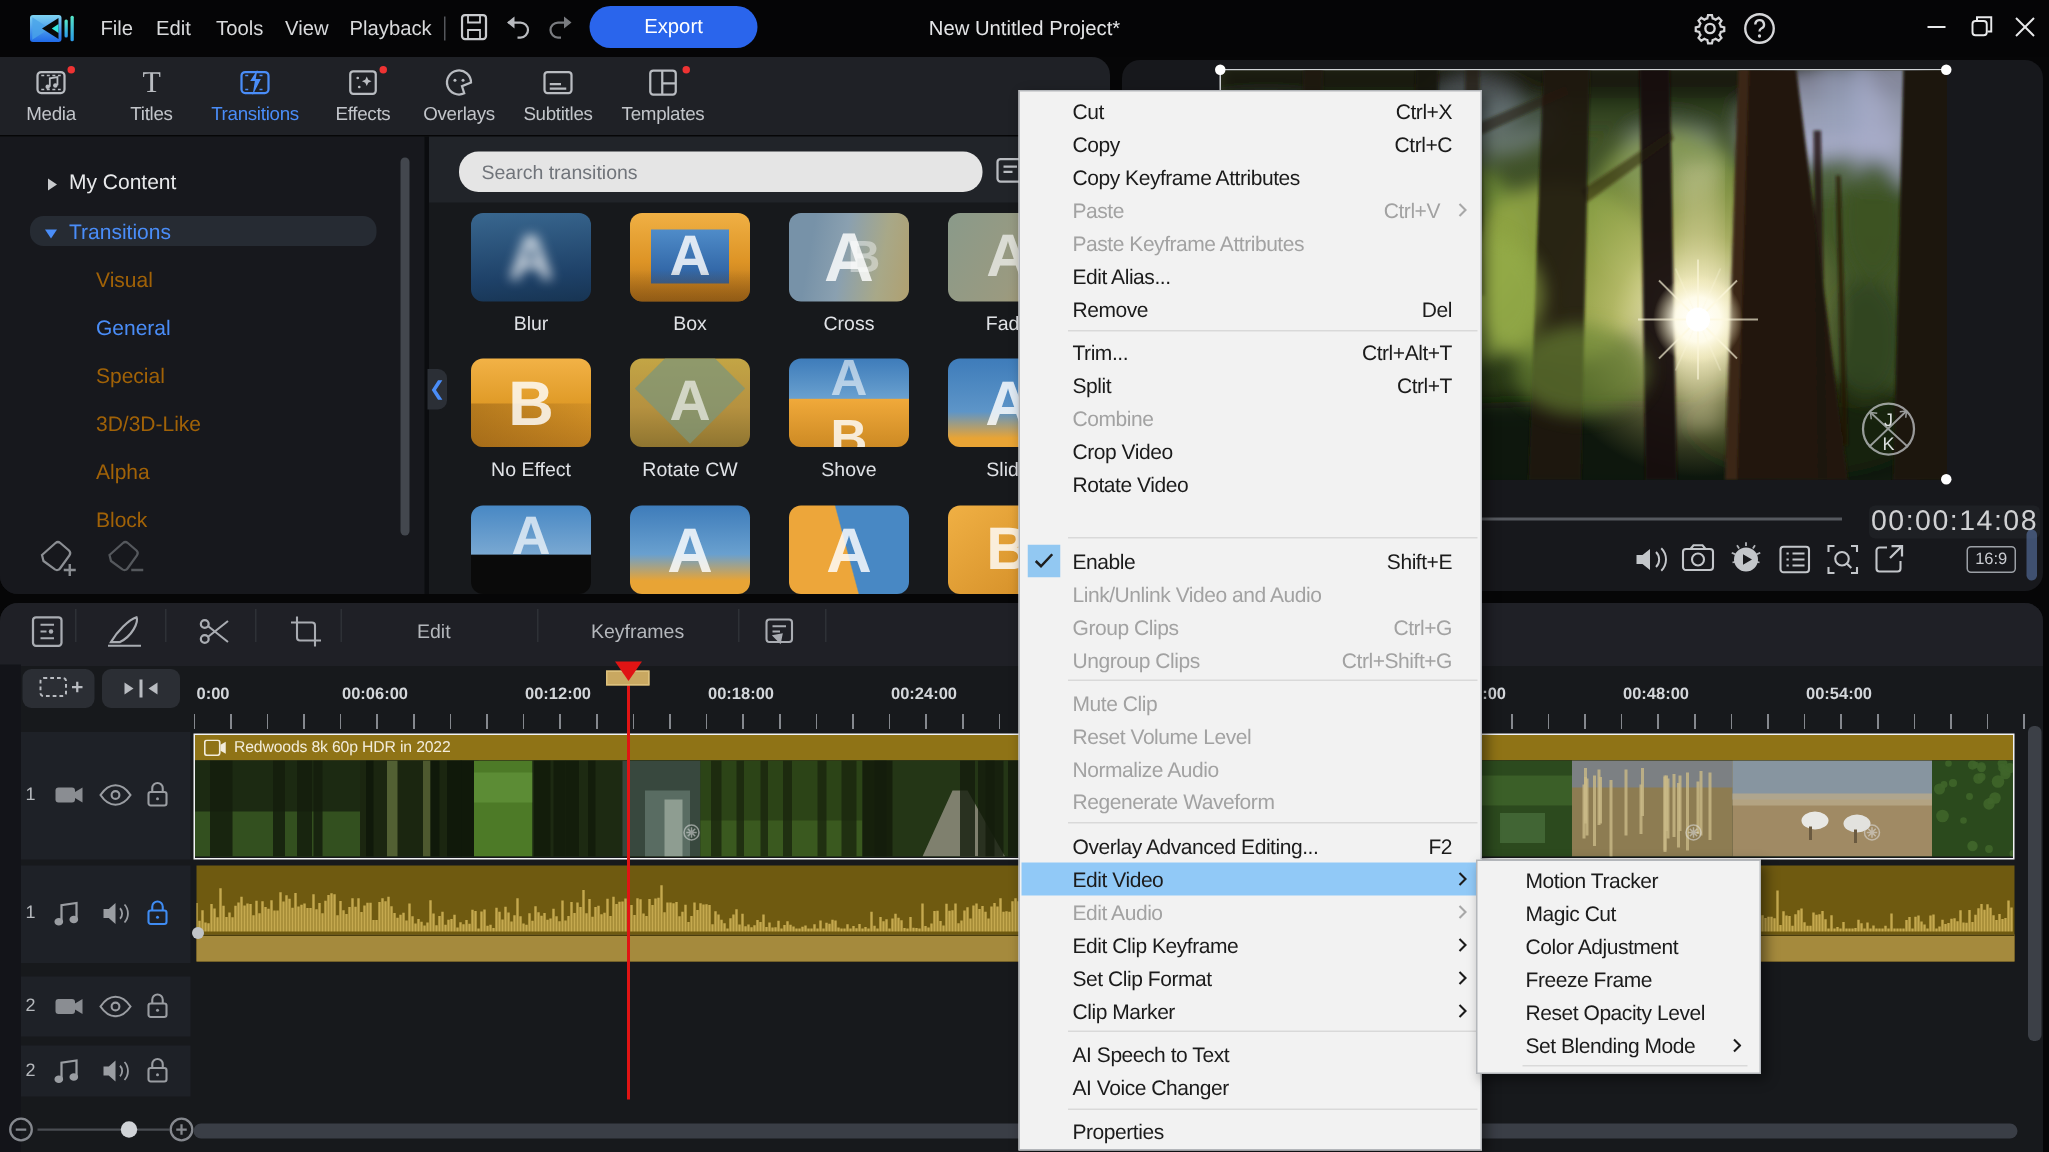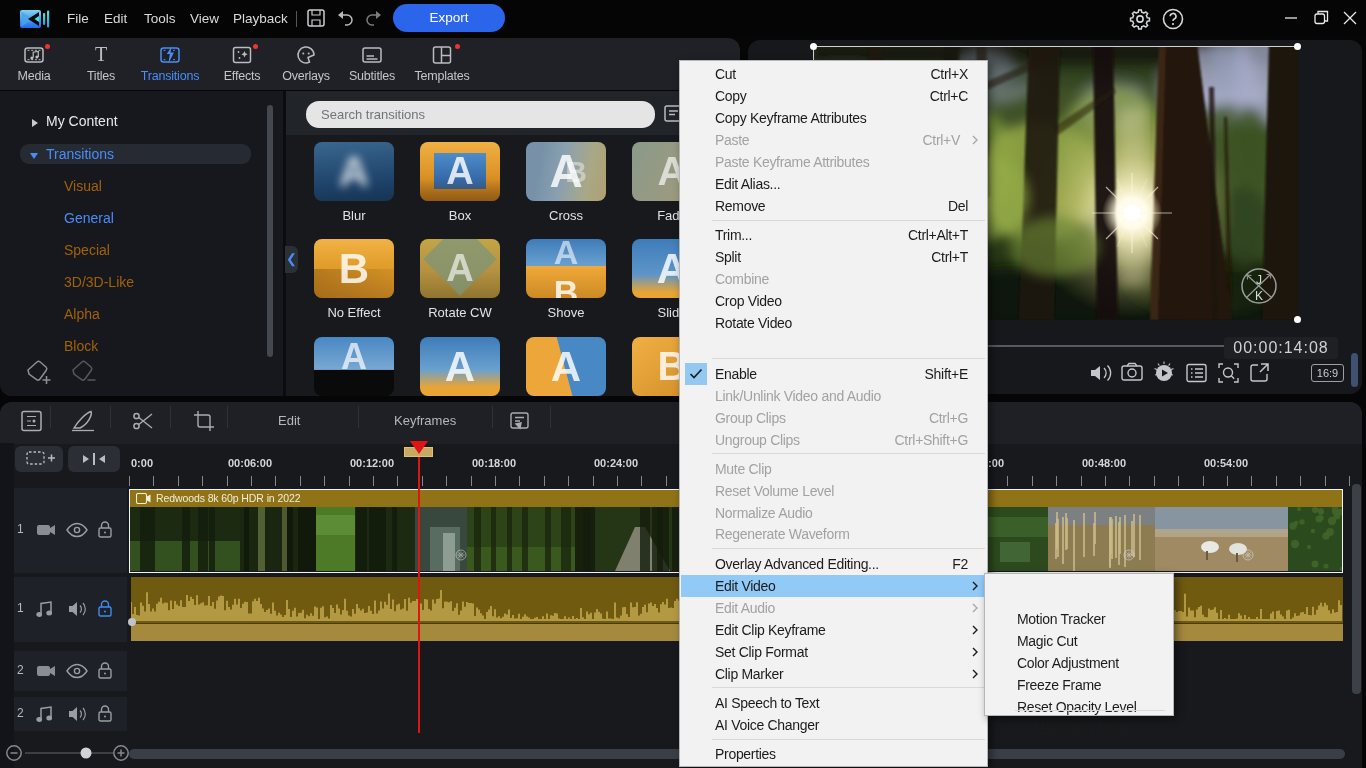--- a/index.html
+++ b/index.html
@@ -33,21 +33,21 @@
 #selrow { position:absolute; left:20px; top:53px; width:231px; height:20px; background:#262b33; border-radius:9px; }
 
 .thumb { position:absolute; width:80px; height:59px; border-radius:8px; overflow:hidden; }
 .tlabel { position:absolute; width:106px; text-align:center; color:#e0e2e6; font-size:13px; }
 .tletter { position:absolute; width:100%; text-align:center; color:rgba(255,255,255,0.82); font-weight:bold; font-size:40px; line-height:59px; }
 
 
 #prevpanel { position:absolute; left:748px; top:40px; width:614px; height:354px; background:#17181c; border-radius:12px; }
 #video { position:absolute; left:65px; top:6px; width:484px; height:273px; border:1px solid #cfd2d6; }
 .handle { position:absolute; width:7px; height:7px; border-radius:50%; background:#fff; }
-#timecode { position:absolute; right:24px; top:297px; width:114px; height:22px; background:#1e2024; border-radius:4px; color:#d0d1d3; font-size:16px; text-align:center; line-height:22px; letter-spacing:1px; }
+#timecode { position:absolute; right:2px; top:297px; width:114px; height:22px; background:#1e2024; border-radius:4px; color:#d0d1d3; font-size:19px; text-align:center; line-height:22px; letter-spacing:1px; }
 #ratio { position:absolute; left:563px; top:324px; width:33px; height:18px; border:1px solid #9ca0a6; border-radius:3px; color:#caccd1; font-size:11px; text-align:center; line-height:16px; }
 #seekline { position:absolute; left:12px; top:305px; width:468px; height:2px; background:#56595f; }
 
 
 #tlpanel { position:absolute; left:0; top:402px; width:1362px; height:366px; background:#17191c; border-radius:12px 12px 0 0; }
 .tsep { position:absolute; top:4px; width:1px; height:22px; background:#2e3136; }
 .ttext { position:absolute; top:0; height:38px; line-height:38px; color:#b4b7bc; font-size:13px; }
 .rbtn { position:absolute; background:#2b2e34; border-radius:6px; }
 .rlabel { position:absolute; top:55px; color:#d3d6da; font-size:11px; font-weight:bold; transform:translateX(-50%); white-space:nowrap; }
 
@@ -71,21 +71,21 @@
 #cmenu { position:absolute; left:679px; top:60px; width:309px; height:707px; background:#f2f2f2; border:1px solid #b3b6ba; box-shadow:3px 3px 8px rgba(0,0,0,0.45); z-index:50; }
 .mi { position:absolute; left:1px; width:305px; height:22px; font-size:14px; letter-spacing:-0.3px; color:#1b1b1b; }
 .mi .txt { position:absolute; left:34px; top:0; line-height:22px; white-space:nowrap; }
 .mi .sc { position:absolute; right:18px; top:0; line-height:22px; }
 .mi .chk { position:absolute; left:4px; top:0; }
 .mi.dis { color:#a2a2a2; }
 .mi.hl { background:#91c9f7; }
 .msep { position:absolute; left:32px; width:273px; height:1px; background:#d9d9d9; }
 .marr { position:absolute; right:8px; top:6px; width:6px; height:10px; }
 #smenu { position:absolute; left:984px; top:573px; width:190px; height:143px; background:#f2f2f2; border:1px solid #b3b6ba; box-shadow:3px 3px 8px rgba(0,0,0,0.45); z-index:51; }
-.si { position:absolute; left:1px; width:187px; height:22px; font-size:14px; letter-spacing:-0.3px; color:#1b1b1b;margin-top:32px; }
+.si { position:absolute; left:1px; width:187px; height:22px; font-size:14px; letter-spacing:-0.3px; color:#1b1b1b; }
 .si .txt { position:absolute; left:31px; line-height:22px; white-space:nowrap; }
 </style>
 </head>
 <body>
 <div id="app">
 
   <div id="titlebar">
     <div class="menuitem" style="left:67px;">File</div>
     <div class="menuitem" style="left:104px;">Edit</div>
     <div class="menuitem" style="left:144px;">Tools</div>
@@ -111,20 +111,21 @@
     </svg>
     <svg class="abs" style="left:307px; top:9px;" width="80" height="20" viewBox="0 0 80 20" fill="none" stroke="#c9cbce" stroke-width="1.5">
       <rect x="1" y="1" width="16" height="16" rx="2"></rect>
         <path d="M5 1 v5 h8 v-5 M5 17 v-6 h8 v6" stroke-width="1.2"></path>
       <path d="M32 6 h8 a5 5 0 0 1 5 5 v0 a5 5 0 0 1 -5 5 h-2" stroke="#b9bbbf"></path>
         <path d="M36 2 l-5 4 5 4" fill="#b9bbbf" stroke="none"></path>
       <path d="M73 6 h-8 a5 5 0 0 0 -5 5 v0 a5 5 0 0 0 5 5 h2" stroke="#7a7c80"></path>
         <path d="M69 2 l5 4 -5 4" fill="#7a7c80" stroke="none"></path>
     </svg>
     <div id="exportbtn">Export</div>
+    <div id="projtitle">New Untitled Project*</div>
     <svg class="abs" style="left:1128px; top:7px;" width="24" height="24" viewBox="0 0 24 24" fill="none" stroke="#d5d6d8" stroke-width="1.6">
       <circle cx="12" cy="12" r="3.1"></circle>
       <path d="M10.7 3 h2.6 l0.5 2.3 a7 7 0 0 1 2 0.83 l2 -1.28 1.84 1.84 -1.28 2 a7 7 0 0 1 0.83 2 l2.3 0.5 v2.6 l-2.3 0.5 a7 7 0 0 1 -0.83 2 l1.28 2 -1.84 1.84 -2 -1.28 a7 7 0 0 1 -2 0.83 l-0.5 2.3 h-2.6 l-0.5 -2.3 a7 7 0 0 1 -2 -0.83 l-2 1.28 -1.84 -1.84 1.28 -2 a7 7 0 0 1 -0.83 -2 l-2.3 -0.5 v-2.6 l2.3 -0.5 a7 7 0 0 1 0.83 -2 l-1.28 -2 1.84 -1.84 2 1.28 a7 7 0 0 1 2 -0.83 Z" stroke-width="1.5"></path>
     </svg>
     <svg class="abs" style="left:1161px; top:7px;" width="24" height="24" viewBox="0 0 24 24" fill="none" stroke="#d5d6d8" stroke-width="1.6">
       <circle cx="12" cy="12" r="9.5"></circle>
         <path d="M9.2 9.3 a2.9 2.9 0 1 1 4 2.7 c-1 .5-1.2 1-1.2 2"></path>
         <circle cx="12" cy="17" r="1.1" fill="#d5d6d8" stroke="none"></circle>
     </svg>
     <svg class="abs" style="left:1283px; top:8px;" width="76" height="20" viewBox="0 0 76 20" fill="none" stroke="#e8e9ea" stroke-width="1.3">

